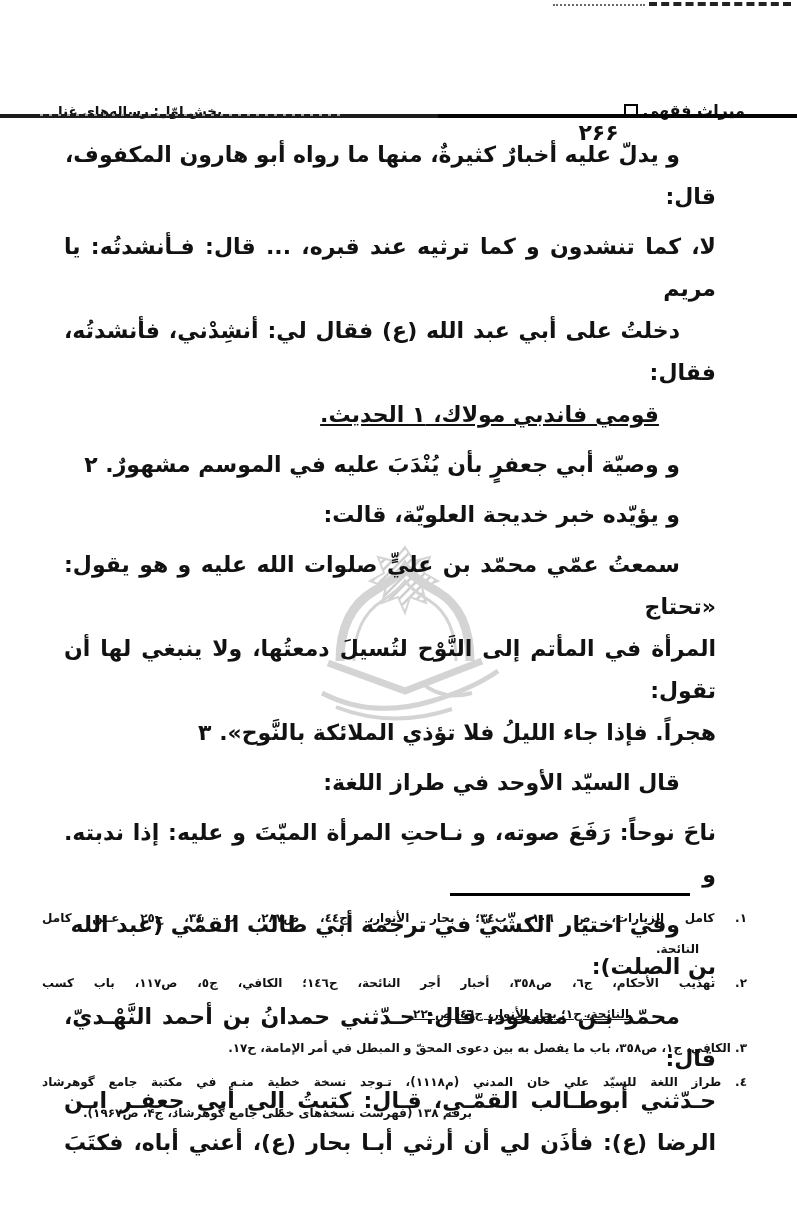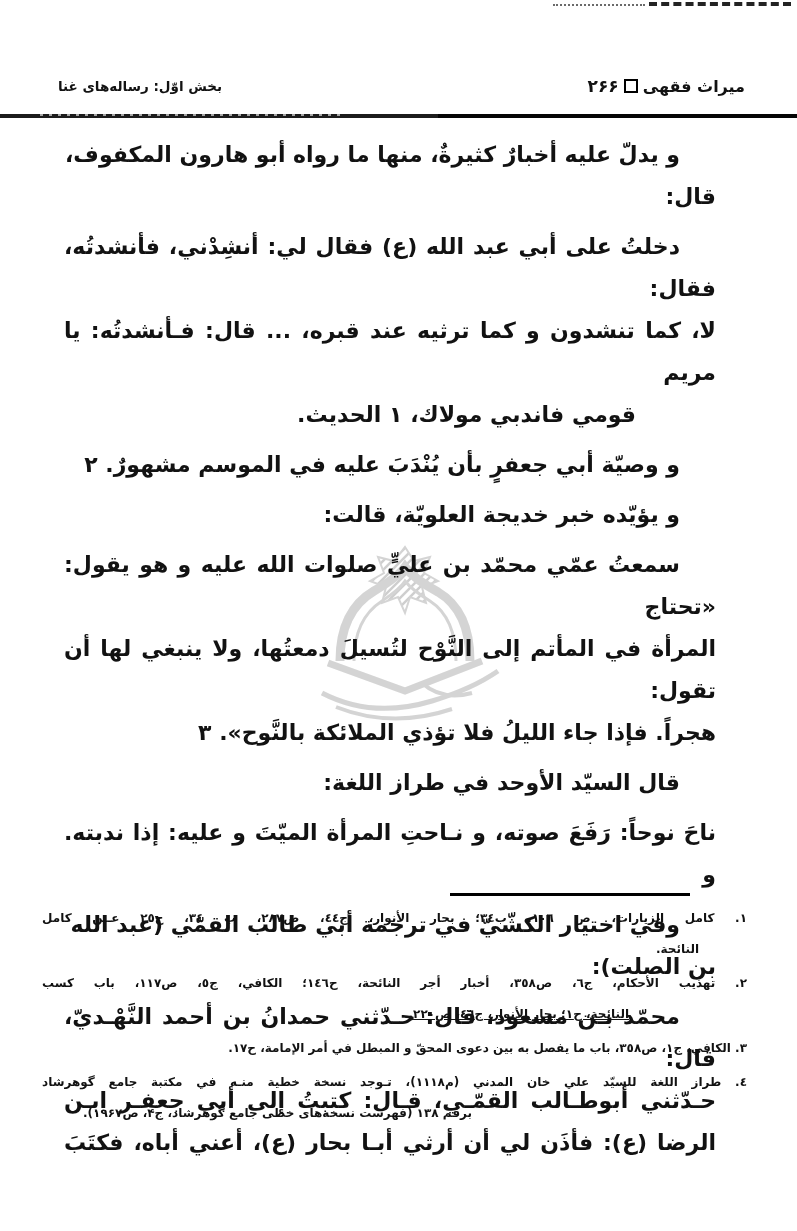--- a/index.html
+++ b/index.html
@@ -8,35 +8,35 @@
     background:#ffffff;overflow:hidden;direction:rtl;
     font-family:"DejaVu Sans",sans-serif;color:#121212;
   }
   
   .mark1{position:absolute;top:2px;right:6px;width:142px;height:0;border-top:4px dashed #232323;z-index:3;}
   .mark2{position:absolute;top:4px;right:152px;width:92px;height:0;border-top:2px dotted #6a6a6a;z-index:3;}
   
   .hdr{position:absolute;top:76px;right:52px;left:58px;display:flex;justify-content:space-between;align-items:center;z-index:2;}
   .hdr-right{display:flex;align-items:center;font-weight:bold;font-size:16px;letter-spacing:0.2px;}
   .hdr-box{width:10px;height:10px;border:2.5px solid #000;display:inline-block;margin:0 5px;flex:0 0 auto;}
-  .hdr-num{font-size:17px;unicode-bidi:bidi-override;direction:rtl;} 
+  .hdr-num{font-size:22px;unicode-bidi:bidi-override;direction:rtl;margin-top:44px;} 
   .hdr-left{font-size:13.5px;font-weight:bold;}
   .hdr-rule{position:absolute;top:114px;left:0;width:797px;height:4px;z-index:2;
     background:linear-gradient(to left,#050505 0 45%,#1c1c1c 45% 100%);}
   .hdr-rule::after{content:"";position:absolute;left:40px;top:0;width:300px;height:2px;
     background:repeating-linear-gradient(90deg,#fff 0 3px,transparent 3px 9px);opacity:.6;}
   
   .body-text{position:absolute;top:134px;right:81px;left:64px;font-size:22px;font-weight:bold;
     line-height:42px;z-index:2;}
   .para{margin-bottom:8px;}
   .line{text-align:right;}
   .line.f{text-indent:36px;}
   .line.fj{text-indent:36px;text-align:justify;text-align-last:justify;}
   .line.j{text-align:justify;text-align-last:justify;}
-  .line.v1{margin-right:80px;}
+  .line.v1{margin-right:57px;text-decoration:underline;}
   .line.v2{margin-right:268px;}
   
   .fn-rule{position:absolute;top:893px;right:107px;width:240px;height:2.5px;background:#000;z-index:2;}
   .footnotes{position:absolute;top:903px;right:50px;left:42px;font-size:12px;font-weight:bold;
     line-height:31px;z-index:2;}
   .fnote{margin-bottom:3px;}
   .fn-line{text-align:right;}
   .fn-line.fnj{text-align:justify;text-align-last:justify;}
   .fn-line.c1{margin-right:48px;}
   .fn-line.c2{margin-right:118px;text-decoration:underline;}
@@ -78,22 +78,22 @@
       <path d="M34 164 Q90 186 150 166" stroke-width="4"></path>
       <path d="M120 140 Q140 158 170 150" stroke-width="4"></path>
     </g>
   </svg>
 
   <main class="body-text">
       <div class="para">
         <div class="line f">و يدلّ عليه أخبارٌ كثيرةٌ، منها ما رواه أبو هارون المكفوف، قال:</div>
       </div>
       <div class="para">
+        <div class="line j">لا، كما تنشدون و كما ترثيه عند قبره، ... قال: فـأنشدتُه: يا مريم</div>
         <div class="line fj">دخلتُ على أبي عبد الله (ع) فقال لي: أنشِدْني، فأنشدتُه، فقال:</div>
-        <div class="line j">لا، كما تنشدون و كما ترثيه عند قبره، ... قال: فـأنشدتُه: يا مريم</div>
         <div class="line v1">قومي فاندبي مولاك، ١ الحديث.</div>
       </div>
       <div class="para">
         <div class="line f">و وصيّة أبي جعفرٍ بأن يُنْدَبَ عليه في الموسم مشهورٌ. ٢</div>
       </div>
       <div class="para">
         <div class="line f">و يؤيّده خبر خديجة العلويّة، قالت:</div>
       </div>
       <div class="para">
         <div class="line fj">سمعتُ عمّي محمّد بن عليٍّ صلوات الله عليه و هو يقول: «تحتاج</div>

